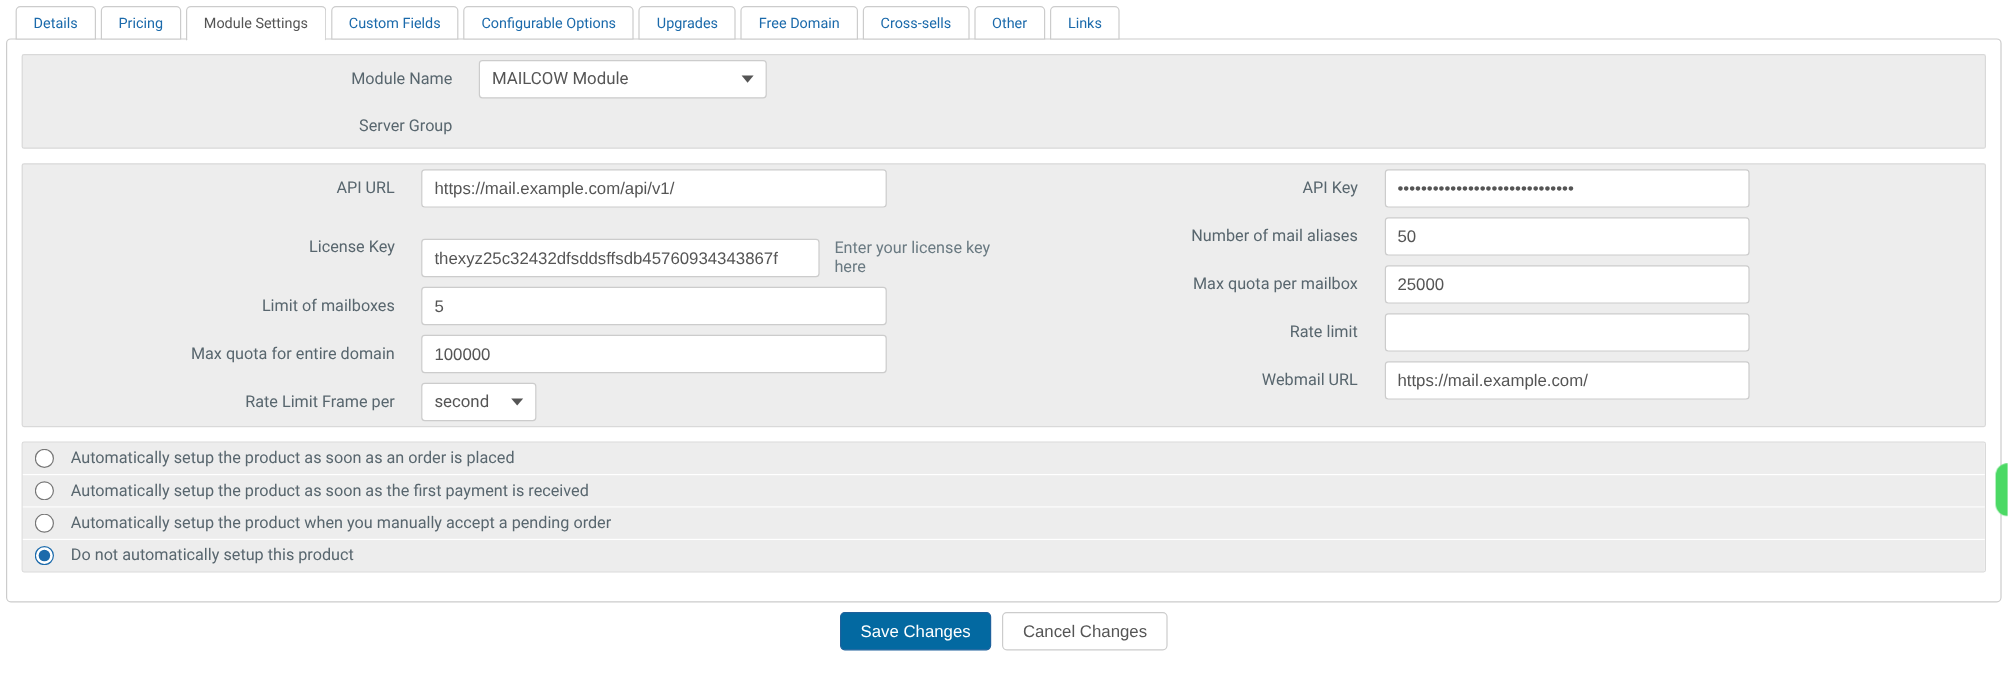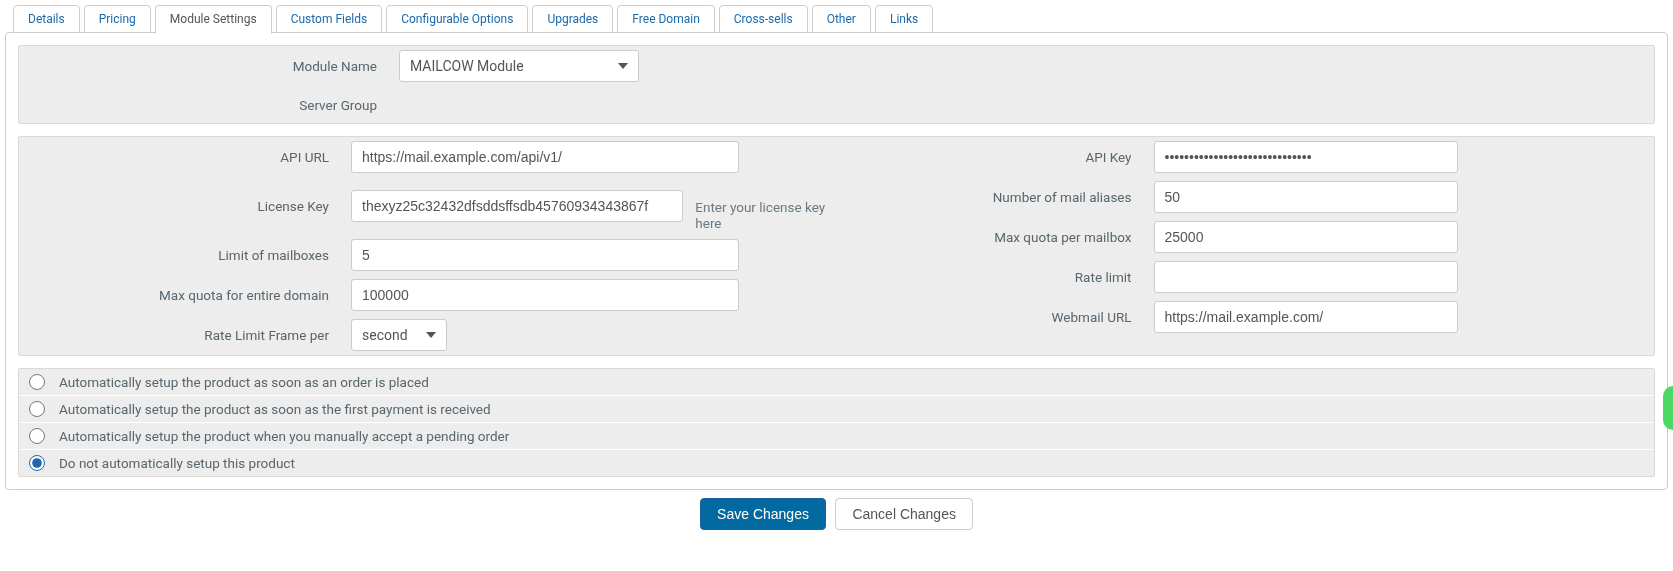--- a/index.html
+++ b/index.html
@@ -57,21 +57,21 @@
     width: 368px;
     text-align: right;
     padding: 6px 10px 6px 6px;
     color: #58666e;
     font-size: 13.5px;
   }
   .input-col {
     flex: 1;
     padding: 4px 6px 4px 12px;
     display: flex;
-    align-items: center;
+    align-items: flex-end;
   }
   .select-wrap, .text-input {
     background: #fff;
     border: 1px solid #ccc;
     border-radius: 3px;
     height: 32px;
     padding: 4px 10px;
     font-size: 14px;
     color: #555;
   }
@@ -102,20 +102,21 @@
   .col.right .text-input { width: 304px; }
   .help-text {
     margin-left: 12px;
     color: #6a7a82;
     font-size: 13.5px;
     margin-top: 18px;
   }
   .radio-section {
     border: 1px solid #d9d9d9;
     border-radius: 2px;
+    margin-bottom: 12px;
   }
   .radio-row {
     display: flex;
     align-items: center;
     background: #ededed;
     border-bottom: 1px solid #fff;
     padding: 5px 10px;
   }
   .radio-row:last-child { border-bottom: none; }
   .radio-row input[type=radio] {

